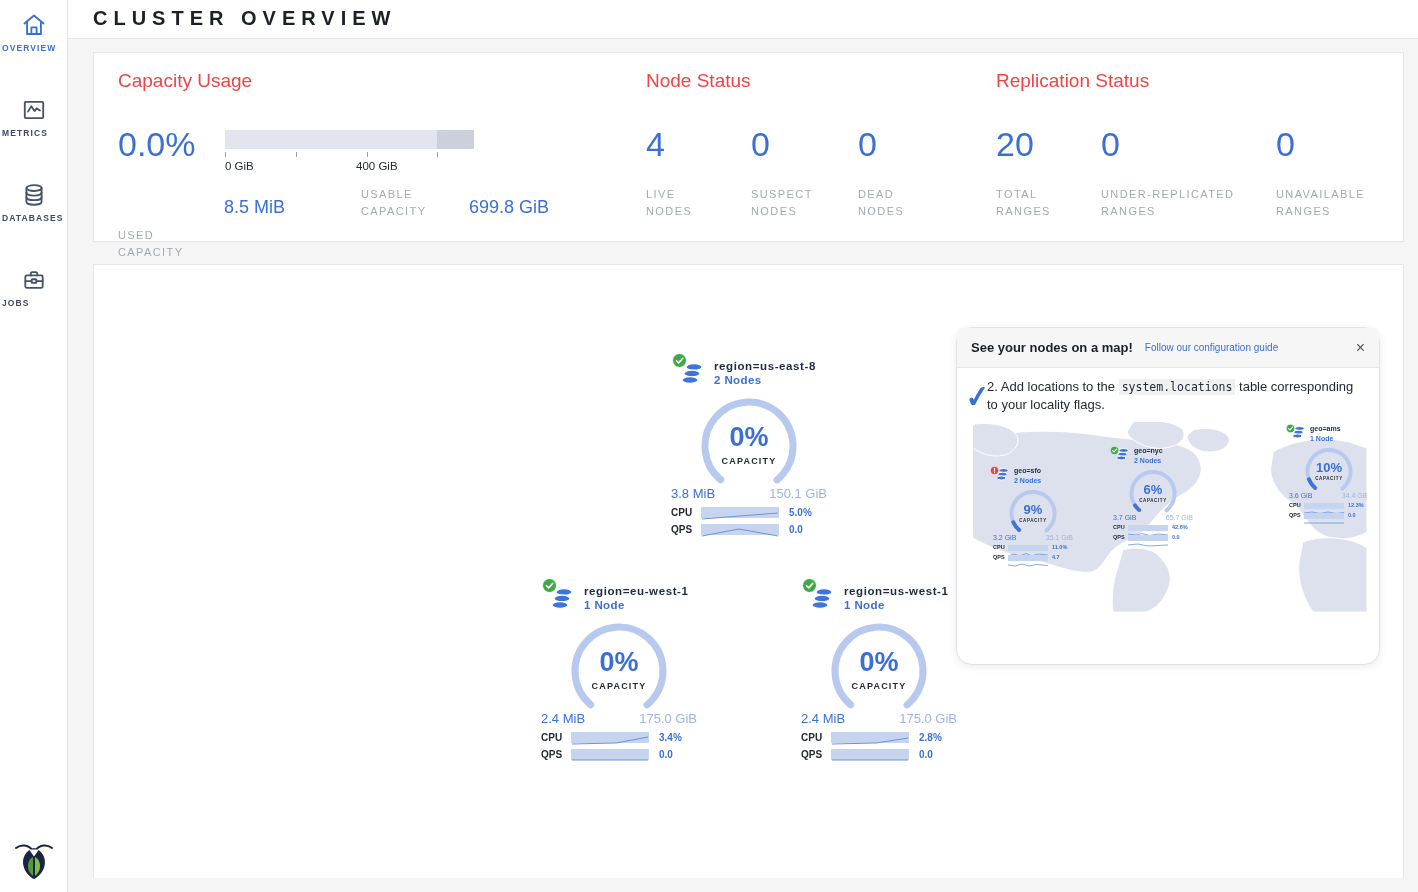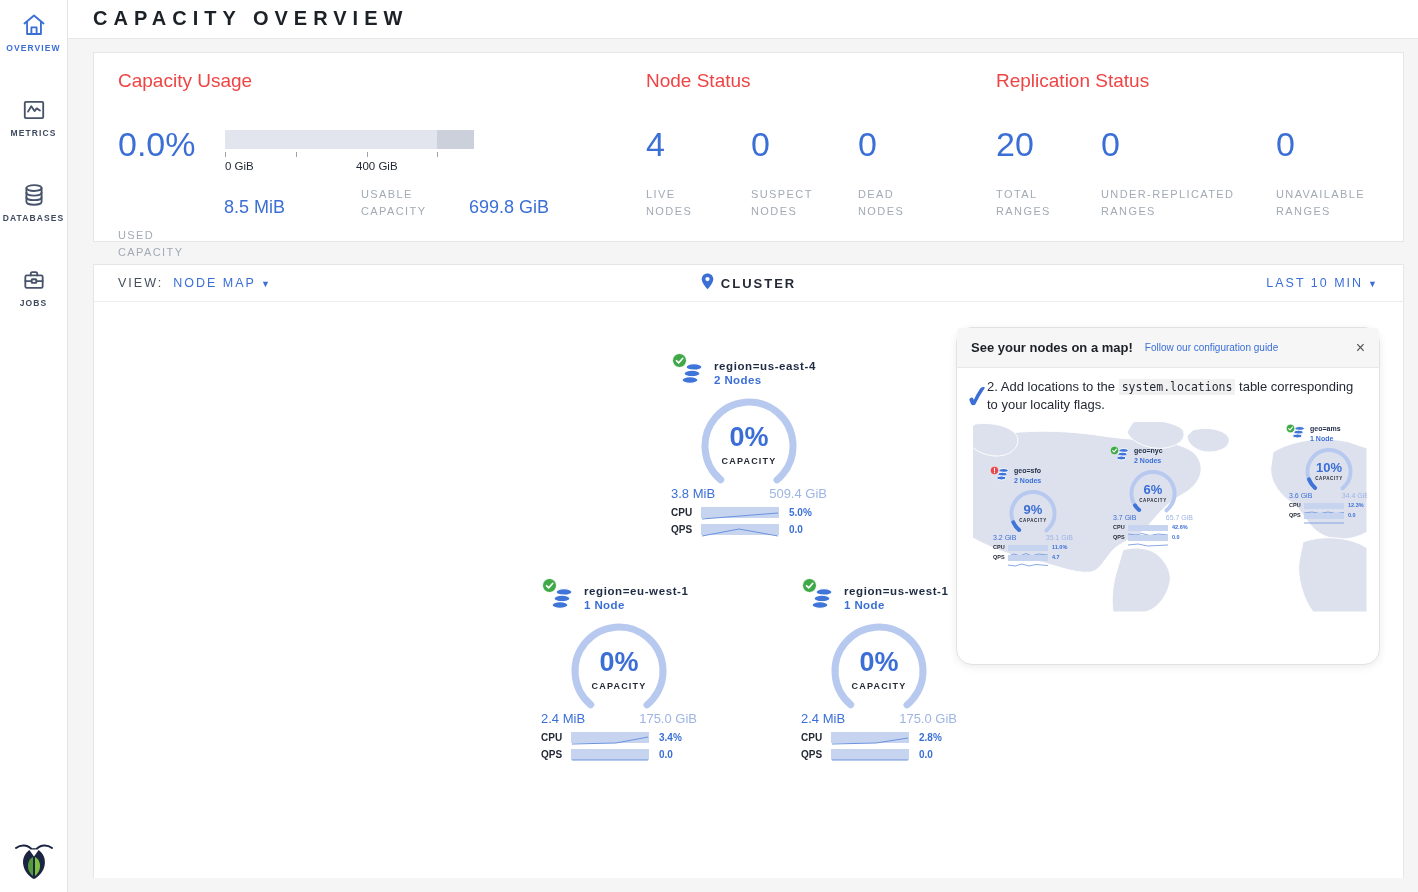--- a/index.html
+++ b/index.html
@@ -2,21 +2,21 @@
 <html><head>
 <meta charset="utf-8">
 <style>
   * { margin:0; padding:0; box-sizing:border-box; }
   html,body { width:1418px; height:892px; overflow:hidden;
     font-family:"Liberation Sans", sans-serif; background:#f5f5f6; color:#242a35; }
 
   
   .sidebar { position:absolute; left:0; top:0; width:68px; height:892px;
     background:#fff; border-right:1px solid #e3e4e6; z-index:5; }
-  .side-item { width:100%; padding:12px 2px 10px; text-align:center; cursor:pointer; color:#46536a; }
+  .side-item { width:100%; padding:12px 2px 10px; cursor:pointer; color:#46536a; }
   .side-item .lbl { display:block; font-size:8.5px; font-weight:bold; letter-spacing:1.1px; margin-top:5px; color:#3e4a5e; }
   .side-item.active, .side-item.active .lbl { color:#3b6fd6; }
   .side-item svg { display:block; margin:0 auto; }
   .side-logo { position:absolute; bottom:8px; left:0; width:68px; text-align:center; }
 
   
   .topbar { position:absolute; left:68px; top:0; width:1350px; height:39px;
     background:#fff; border-bottom:1px solid #e7e7e8; }
   .page-title { position:absolute; left:25px; top:7px; font-size:20px; font-weight:bold;
     letter-spacing:6px; color:#1c2127; }
@@ -153,21 +153,21 @@
       <path d="M19 16 C25 7 33 9 37 12" stroke="#1b2440" stroke-width="2" fill="none" stroke-linecap="round"></path>
       <path d="M19 12 C27 14 31.5 22 29.5 30 C27.7 37.5 22 41.8 19 43 C16 41.8 10.3 37.5 8.5 30 C6.5 22 11 14 19 12 Z" fill="#1b2440"></path>
       <path d="M14 13.5 L19 20.5 L24 13.5 Z" fill="#ffffff"></path>
       <path d="M18 21 C13.5 23 11.8 29 13.8 34.5 C15.4 38 17.4 39.6 18 39.8 L18 21 Z" fill="#55983f"></path>
       <path d="M20 21 C24.5 23 26.2 29 24.2 34.5 C22.6 38 20.6 39.6 20 39.8 L20 21 Z" fill="#7ac142"></path>
     </svg>
   </div>
 </div>
 
 <div class="topbar">
-  <div class="page-title">CAPACITY OVERVIEW</div>
+  <div class="page-title">CLUSTER OVERVIEW</div>
 </div>
 
 <div class="card summary-card">
 
   <div class="sec-title" style="left:24px; top:17px;">Capacity Usage</div>
   <div class="big-num" style="left:24px; top:72px;">0.0%</div>
 
   <div class="cap-bar">
     <div class="dark-seg"></div>
     <div class="tick" style="left:0"></div>
@@ -195,72 +195,53 @@
   <div class="big-num" style="left:902px; top:72px;">20</div>
   <div class="big-num" style="left:1007px; top:72px;">0</div>
   <div class="big-num" style="left:1182px; top:72px;">0</div>
   <div class="stat-label" style="left:902px; top:133px; width:80px;">TOTAL RANGES</div>
   <div class="stat-label" style="left:1007px; top:133px; width:160px;">UNDER-REPLICATED RANGES</div>
   <div class="stat-label" style="left:1182px; top:133px; width:120px;">UNAVAILABLE RANGES</div>
 </div>
 
 <div class="card main-card">
 
-  <div class="toolbar">
-    <span class="view-label">VIEW:</span>
-    <span class="blue-dd">
-      <span>NODE MAP</span><span class="caret">▼</span>
-    </span>
-    <div class="toolbar-center">
-      <span class="inner">
-        <span>
-          <svg width="13" height="17" viewBox="0 0 14 18">
-            <path d="M7 0.5 C3.4 0.5 0.8 3.1 0.8 6.6 C0.8 11 7 17.4 7 17.4 S13.2 11 13.2 6.6 C13.2 3.1 10.6 0.5 7 0.5 Z" fill="#3b6fd6"></path>
-            <circle cx="7" cy="6.4" r="2.3" fill="#fff"></circle>
-          </svg></span>
-        <span>CLUSTER</span>
-      </span>
-    </div>
-    <span class="toolbar-right">
-      <span>LAST 10 MIN</span><span class="caret">▼</span>
-    </span>
-  </div>
 
   <div class="map-panel">
 
     <div class="node-card" style="left:565px; top:58px;">
       <div class="node-head">
         <span style="position:relative;">
           <svg width="26" height="28" viewBox="0 0 26 28">
             <ellipse cx="15" cy="7" rx="8" ry="3.4" fill="#3f74d9" stroke="#fff" stroke-width="1.2"></ellipse>
             <ellipse cx="13" cy="13.5" rx="8" ry="3.4" fill="#3f74d9" stroke="#fff" stroke-width="1.2"></ellipse>
             <ellipse cx="11" cy="20" rx="8" ry="3.4" fill="#3f74d9" stroke="#fff" stroke-width="1.2"></ellipse>
           </svg>
           <span class="node-badge">
             <svg width="15" height="15" viewBox="0 0 15 15">
                 <circle cx="7.5" cy="7.5" r="7" fill="#3fa847" stroke="#fff" stroke-width="1"></circle>
                 <path d="M4.4 7.7 L6.7 9.9 L10.8 5.3" stroke="#fff" stroke-width="1.6" fill="none" stroke-linecap="round" stroke-linejoin="round"></path>
               </svg>
           </span>
         </span>
         <span class="txt">
-          <div class="node-label">region=us-east-4</div>
+          <div class="node-label">region=us-east-8</div>
           <div class="node-link">2 Nodes</div>
         </span>
       </div>
       <div class="gauge-wrap">
         <svg width="120" height="98" viewBox="0 0 120 98">
           <circle cx="60" cy="50" r="44" fill="none" stroke="#b7c9ef" stroke-width="7" stroke-linecap="round" stroke-dasharray="215 62" transform="rotate(130 60 50)"></circle>
         </svg>
         <div class="gauge-pct">0%</div>
         <div class="gauge-cap">CAPACITY</div>
       </div>
       <div class="node-values">
         <span class="used">3.8 MiB</span>
-        <span class="total">509.4 GiB</span>
+        <span class="total">150.1 GiB</span>
       </div>
       <div class="metric-row">
         <span class="mlabel">CPU</span>
         <span class="spark">
           <svg width="78" height="11" viewBox="0 0 78 11">
               <path d="M1 9 L77 3" stroke="#6b93dd" stroke-width="1" fill="none"></path>
             </svg></span>
         <span class="mval">5.0%</span>
       </div>
       <div class="metric-row">

